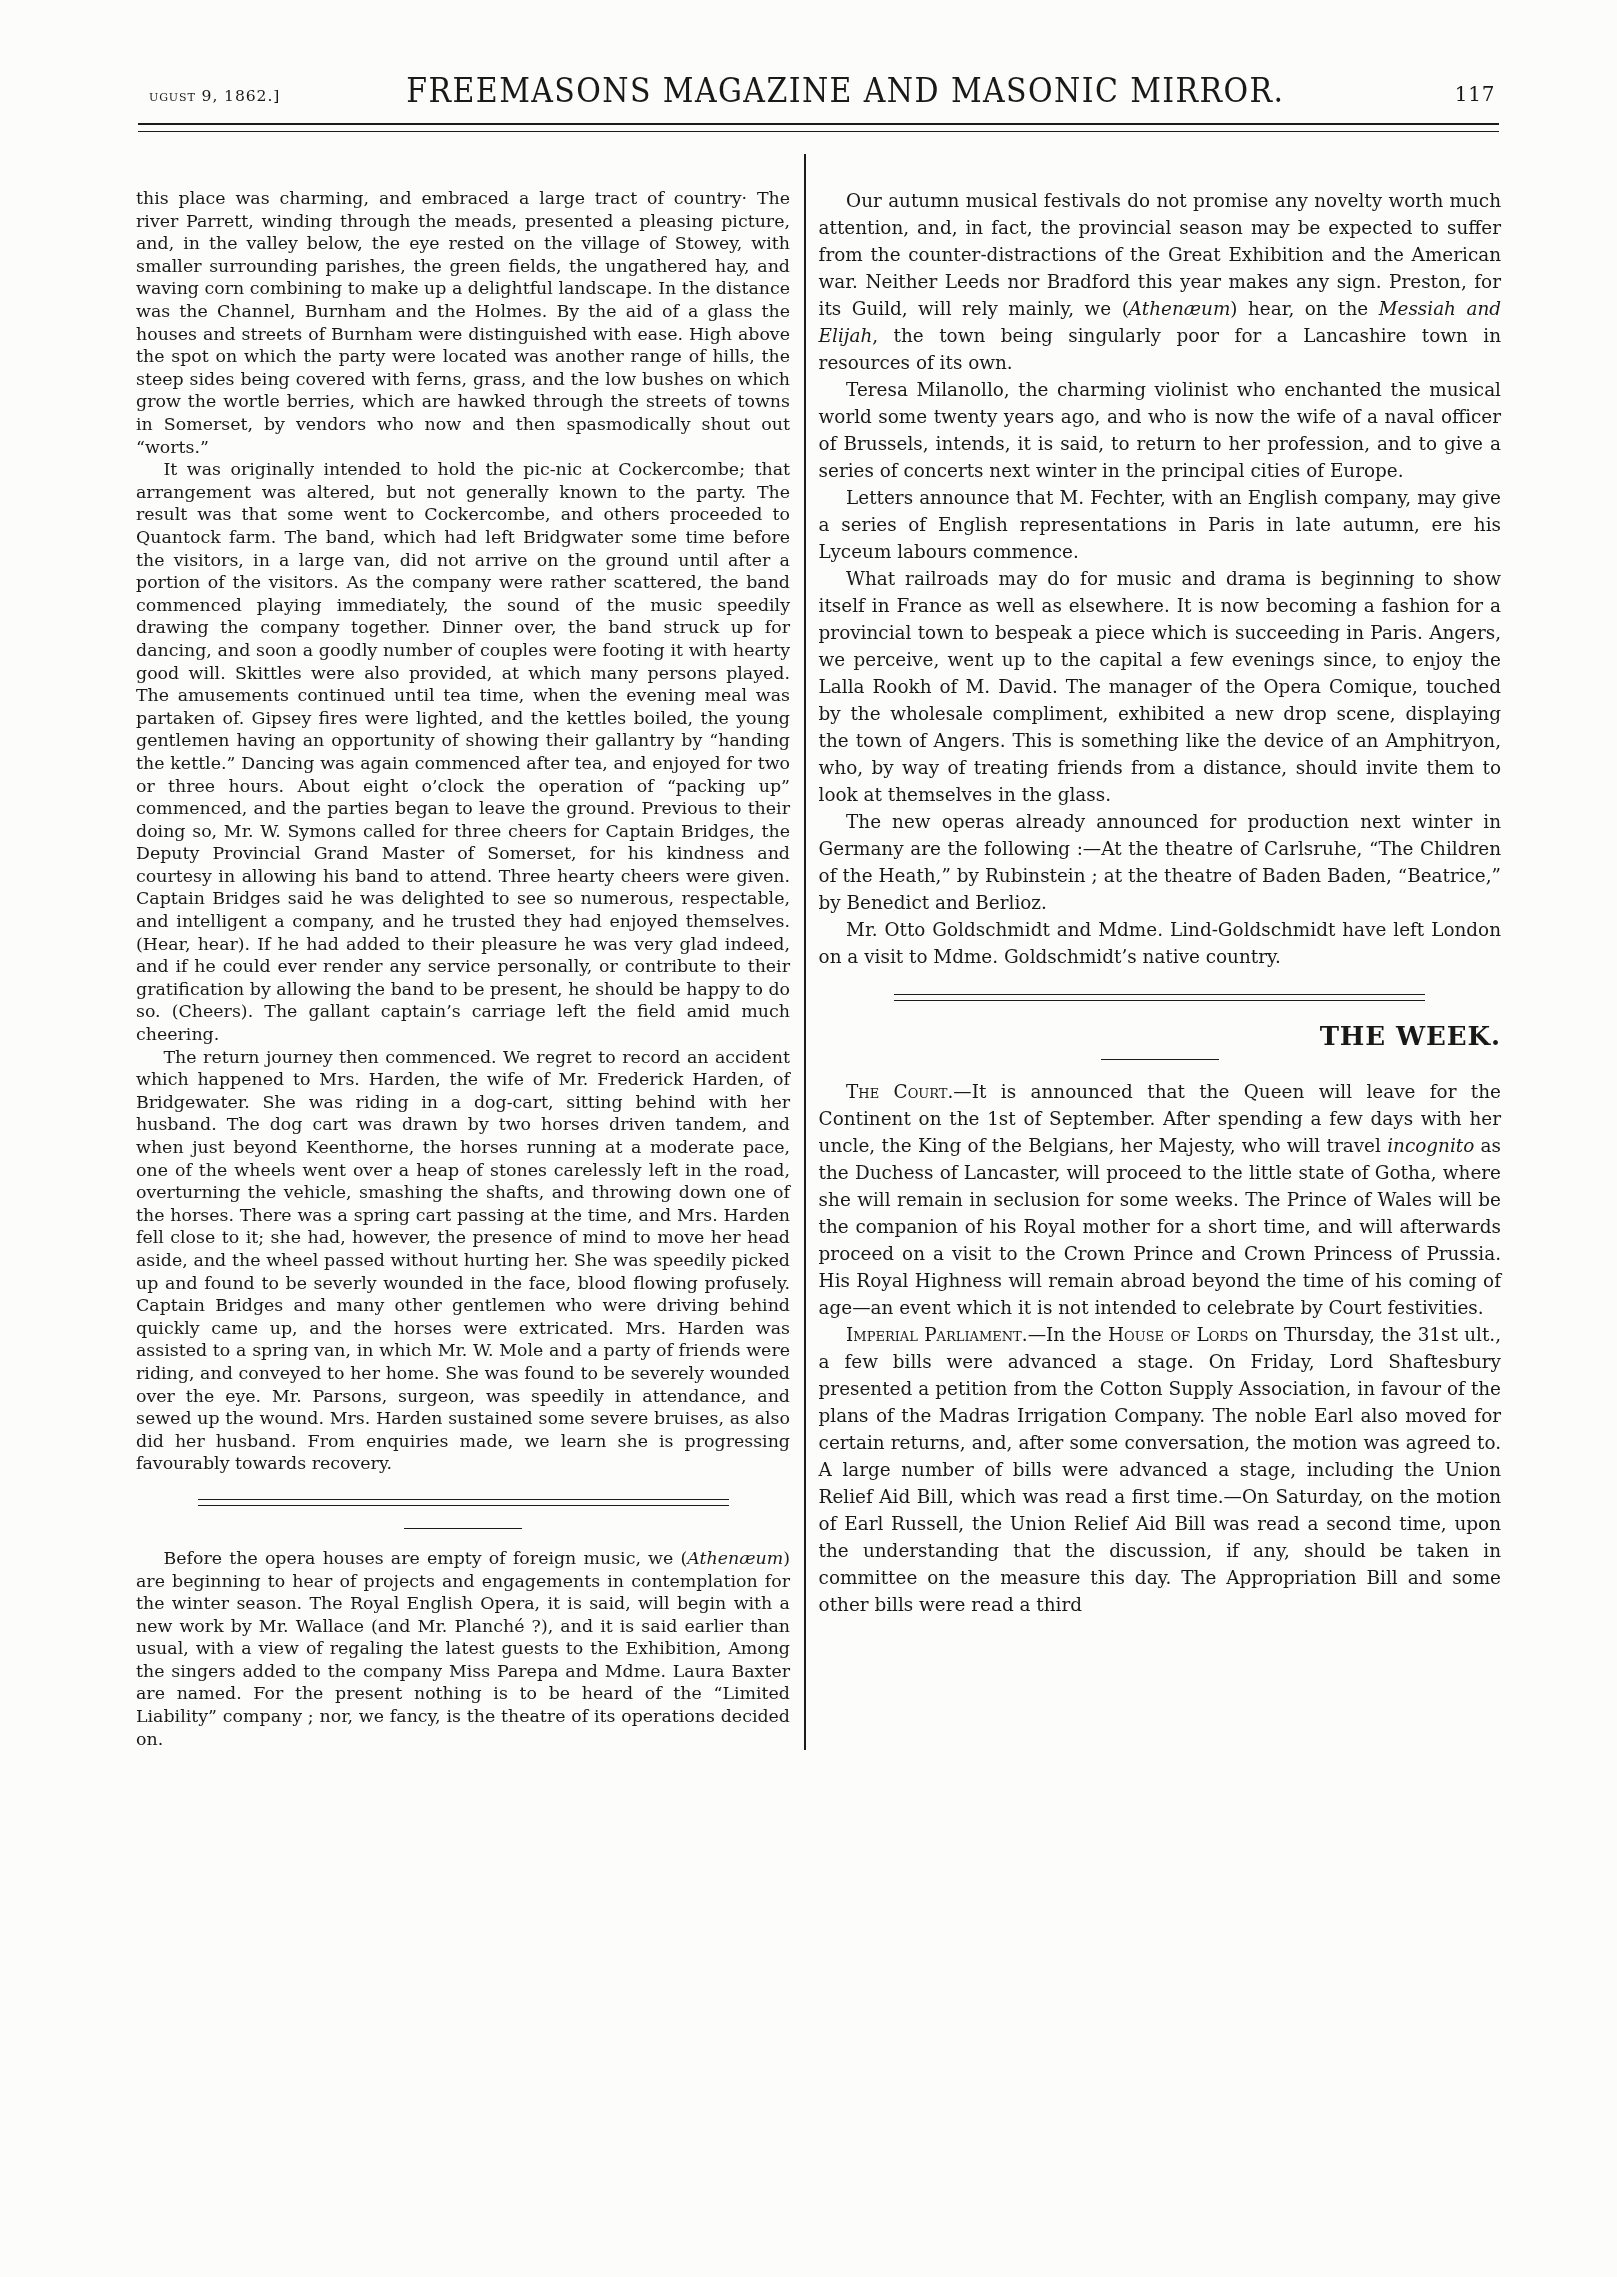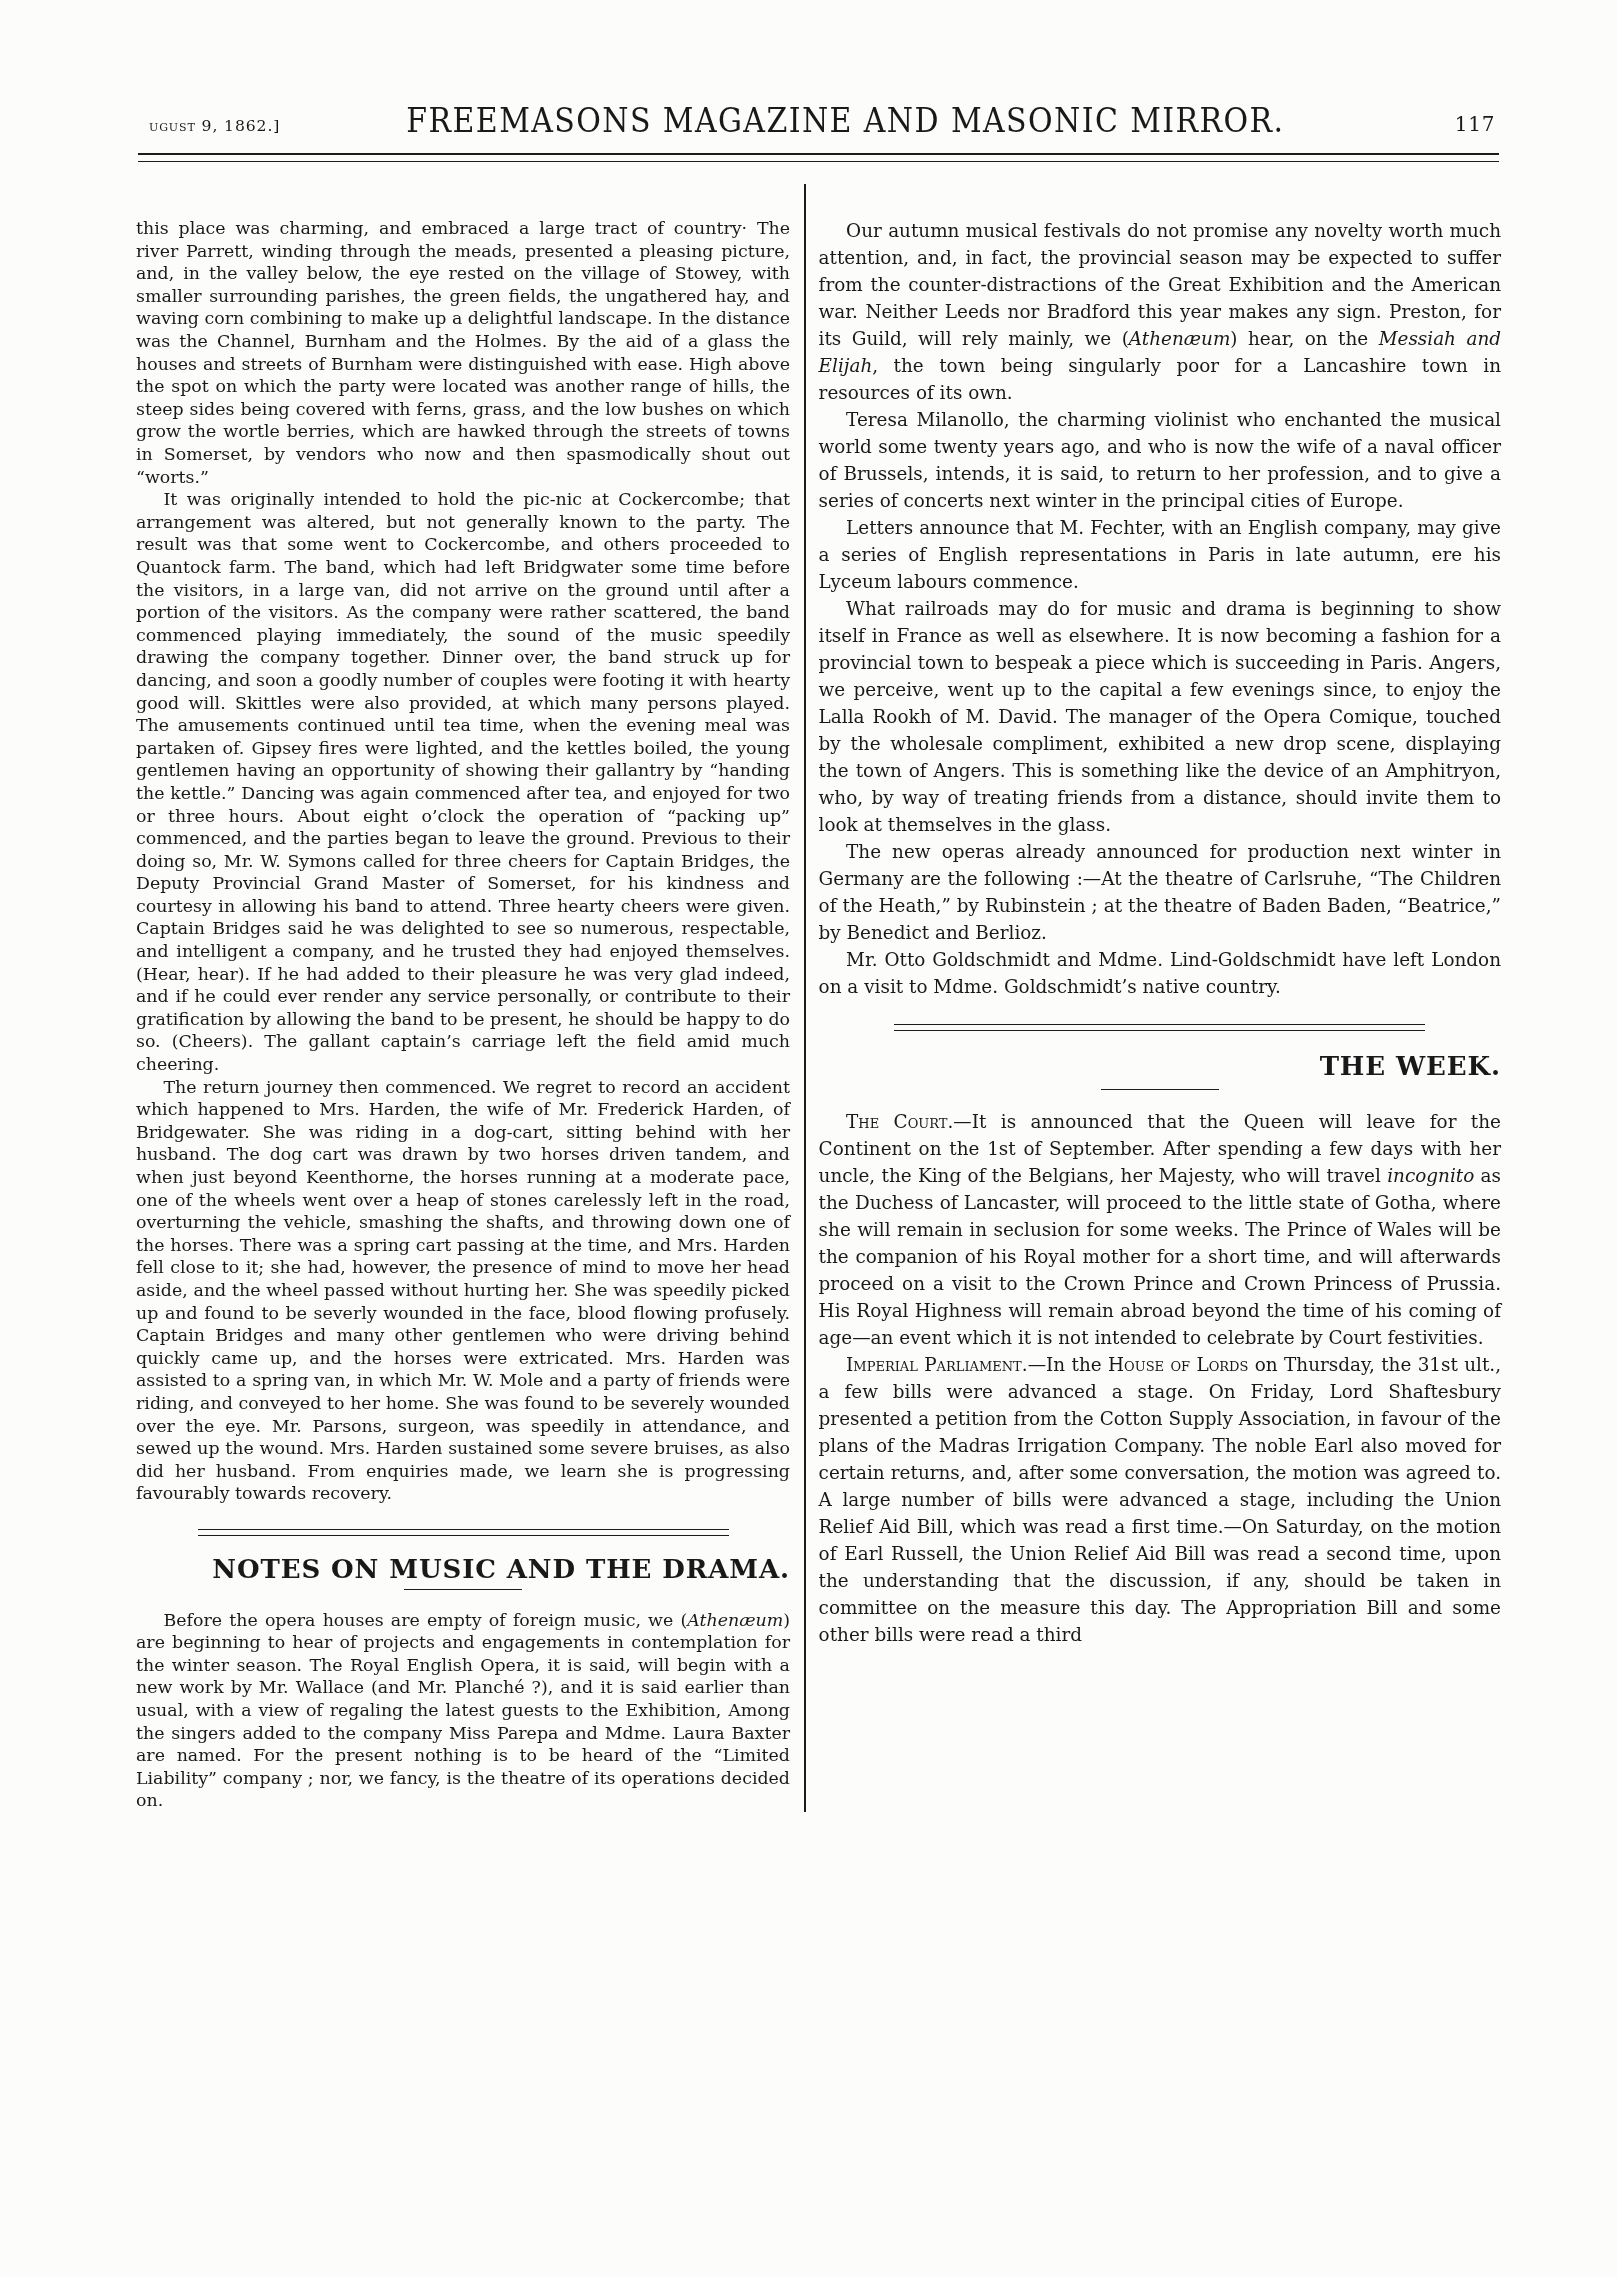--- a/index.html
+++ b/index.html
@@ -11,21 +11,21 @@
     height: 2277px;
     background: #fcfcfa;
     color: #191919;
     font-family: "DejaVu Serif", "Liberation Serif", serif;
     overflow: hidden;
   }
   .page {
     box-sizing: border-box;
     width: 1617px;
     height: 1760px;
-    padding: 103px 116px 0 136px;
+    padding: 73px 116px 0 136px;
   }
   
   .page-header {
     display: flex;
     align-items: baseline;
     justify-content: space-between;
     padding: 0 5.5px 14.7px 13px;
   }
   .header-date {
     font-size: 15.6px;
@@ -123,21 +123,20 @@
   <div class="double-rule-full"></div>
 
   <div class="columns">
 
     <div class="col col-left">
       <p class="body-p no-indent"><span>this place was charming, and embraced a large tract of country· The river Parrett, winding through the meads, presented a pleasing picture, and, in the valley below, the eye rested on the village of Stowey, with smaller surrounding parishes, the green fields, the ungathered hay, and waving corn combining to make up a delightful landscape. In the distance was the Channel, Burnham and the Holmes. By the aid of a glass the houses and streets of Burnham were distinguished with ease. High above the spot on which the party were located was another range of hills, the steep sides being covered with ferns, grass, and the low bushes on which grow the wortle berries, which are hawked through the streets of towns in Somerset, by vendors who now and then spasmodically shout out “worts.”</span></p>
       <p class="body-p"><span>It was originally intended to hold the pic-nic at Cockercombe; that arrangement was altered, but not generally known to the party. The result was that some went to Cockercombe, and others proceeded to Quantock farm. The band, which had left Bridgwater some time before the visitors, in a large van, did not arrive on the ground until after a portion of the visitors. As the company were rather scattered, the band commenced playing immediately, the sound of the music speedily drawing the company together. Dinner over, the band struck up for dancing, and soon a goodly number of couples were footing it with hearty good will. Skittles were also provided, at which many persons played. The amusements continued until tea time, when the evening meal was partaken of. Gipsey fires were lighted, and the kettles boiled, the young gentlemen having an opportunity of showing their gallantry by “handing the kettle.” Dancing was again commenced after tea, and enjoyed for two or three hours. About eight o’clock the operation of “packing up” commenced, and the parties began to leave the ground. Previous to their doing so, Mr. W. Symons called for three cheers for Captain Bridges, the Deputy Provincial Grand Master of Somerset, for his kindness and courtesy in allowing his band to attend. Three hearty cheers were given. Captain Bridges said he was delighted to see so numerous, respectable, and intelligent a company, and he trusted they had enjoyed themselves. (Hear, hear). If he had added to their pleasure he was very glad indeed, and if he could ever render any service personally, or contribute to their gratification by allowing the band to be present, he should be happy to do so. (Cheers). The gallant captain’s carriage left the field amid much cheering.</span></p>
       <p class="body-p"><span>The return journey then commenced. We regret to record an accident which happened to Mrs. Harden, the wife of Mr. Frederick Harden, of Bridgewater. She was riding in a dog-cart, sitting behind with her husband. The dog cart was drawn by two horses driven tandem, and when just beyond Keenthorne, the horses running at a moderate pace, one of the wheels went over a heap of stones carelessly left in the road, overturning the vehicle, smashing the shafts, and throwing down one of the horses. There was a spring cart passing at the time, and Mrs. Harden fell close to it; she had, however, the presence of mind to move her head aside, and the wheel passed without hurting her. She was speedily picked up and found to be severly wounded in the face, blood flowing profusely. Captain Bridges and many other gentlemen who were driving behind quickly came up, and the horses were extricated. Mrs. Harden was assisted to a spring van, in which Mr. W. Mole and a party of friends were riding, and conveyed to her home. She was found to be severely wounded over the eye. Mr. Parsons, surgeon, was speedily in attendance, and sewed up the wound. Mrs. Harden sustained some severe bruises, as also did her husband. From enquiries made, we learn she is progressing favourably towards recovery.</span></p>
 
       <div class="section-rule"></div>
-      <h2 class="section-heading">NOTES ON MUSIC AND THE DRAMA.</h2>
       <div class="heading-rule"></div>
 
       <p class="body-p"><span>Before the opera houses are empty of foreign music, we (</span><span class="seg-i">Athenæum</span><span>) are beginning to hear of projects and engagements in contemplation for the winter season. The Royal English Opera, it is said, will begin with a new work by Mr. Wallace (and Mr. Planché ?), and it is said earlier than usual, with a view of regaling the latest guests to the Exhibition, Among the singers added to the company Miss Parepa and Mdme. Laura Baxter are named. For the present nothing is to be heard of the “Limited Liability” company ; nor, we fancy, is the theatre of its operations decided on.</span></p>
     </div>
 
     <div class="vrule"></div>
 
     <div class="col col-right">
       <p class="body-p"><span>Our autumn musical festivals do not promise any novelty worth much attention, and, in fact, the provincial season may be expected to suffer from the counter-distractions of the Great Exhibition and the American war. Neither Leeds nor Bradford this year makes any sign. Preston, for its Guild, will rely mainly, we (</span><span class="seg-i">Athenæum</span><span>) hear, on the </span><span class="seg-i">Messiah and Elijah</span><span>, the town being singularly poor for a Lancashire town in resources of its own.</span></p>
       <p class="body-p"><span>Teresa Milanollo, the charming violinist who enchanted the musical world some twenty years ago, and who is now the wife of a naval officer of Brussels, intends, it is said, to return to her profession, and to give a series of concerts next winter in the principal cities of Europe.</span></p>

